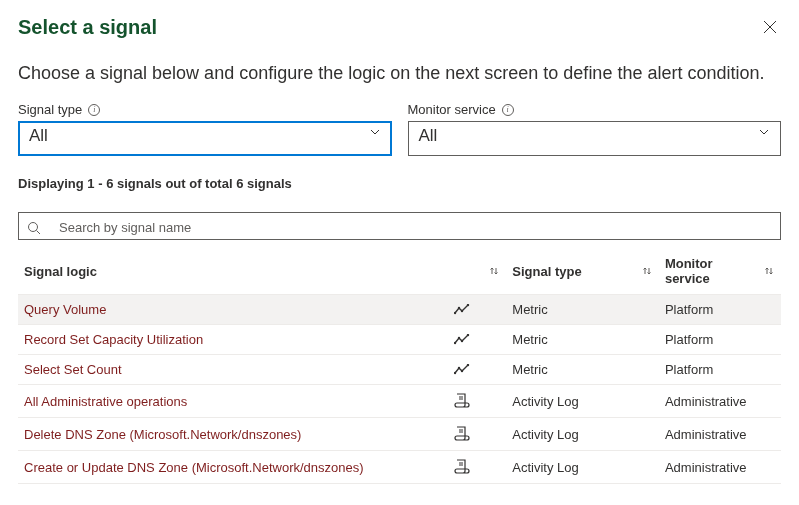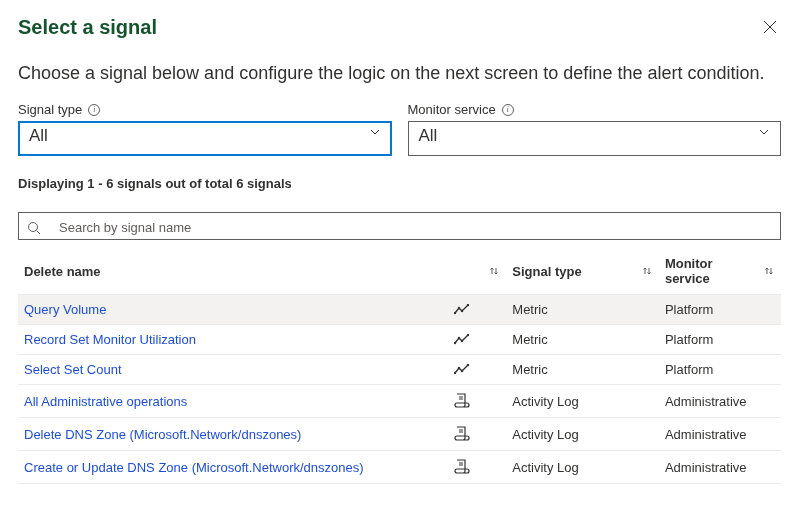--- a/index.html
+++ b/index.html
@@ -129,21 +129,21 @@
     .col-type { width: 20%; }
     .col-service { width: 16%; }
     tbody td {
       padding: 7px 6px;
       border-bottom: 1px solid #edebe9;
       font-size: 13px;
       vertical-align: middle;
     }
     tbody tr:first-child { background: #f3f2f1; }
     .signal-link {
-      color: #1d4ed8;
+      color: #7f1d1d;
       cursor: pointer;
     }
     .name-cell {
       display: flex;
       align-items: center;
       justify-content: space-between;
       padding-right: 18px;
     }
     .type-icon {
       display: inline-flex;
@@ -215,21 +215,21 @@
       <path d="M9.5 9.5 L13 13" stroke="#605e5c" stroke-width="1"></path>
     </svg>
   <input class="search-input" type="text" placeholder="Search by signal name" style="">
 </div>
 
 <table>
   <thead>
     <tr>
       <th class="col-name">
         <div class="th-inner">
-          <span>Delete name</span>
+          <span>Signal logic</span>
           <svg class="sort-icon" width="12" height="12" viewBox="0 0 12 12">
               <path d="M4 9 L4 3 M2.5 4.5 L4 3 L5.5 4.5 M8 3 L8 9 M6.5 7.5 L8 9 L9.5 7.5" stroke="#605e5c" stroke-width="1" fill="none"></path>
             </svg>
         </div>
       </th>
       <th class="col-type">
         <div class="th-inner">
           <span>Signal type</span>
           <svg class="sort-icon" width="12" height="12" viewBox="0 0 12 12">
               <path d="M4 9 L4 3 M2.5 4.5 L4 3 L5.5 4.5 M8 3 L8 9 M6.5 7.5 L8 9 L9.5 7.5" stroke="#605e5c" stroke-width="1" fill="none"></path>
@@ -261,21 +261,21 @@
               </svg>
             </span>
           </div>
         </td>
         <td>Metric</td>
         <td>Platform</td>
       </tr>
       <tr>
         <td>
           <div class="name-cell">
-            <span class="signal-link">Record Set Monitor Utilization</span>
+            <span class="signal-link">Record Set Capacity Utilization</span>
             <span class="type-icon">
               <svg width="16" height="12" viewBox="0 0 16 12">
                 <path d="M1 9 L5 4 L8 7 L14 1" stroke="#323130" stroke-width="1.4" fill="none"></path>
                 <circle cx="1" cy="9" r="1.2" fill="#323130"></circle>
                 <circle cx="5" cy="4" r="1.2" fill="#323130"></circle>
                 <circle cx="8" cy="7" r="1.2" fill="#323130"></circle>
                 <circle cx="14" cy="1" r="1.2" fill="#323130"></circle>
               </svg>
             </span>
           </div>

